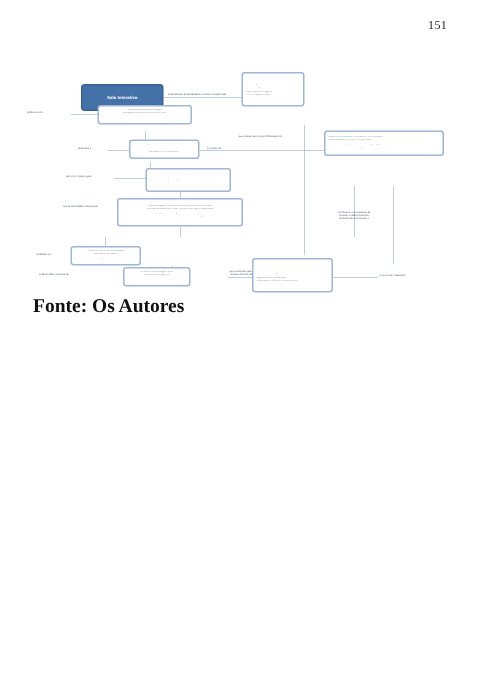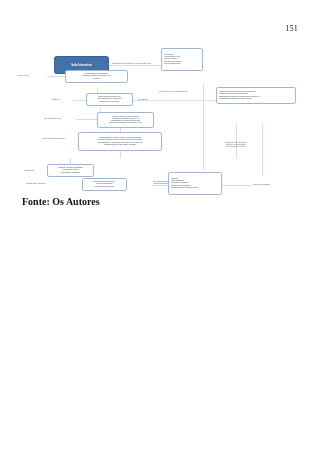--- a/index.html
+++ b/index.html
@@ -25,42 +25,41 @@
 
   
   .page-number {
     position: absolute;
     right: 22px;
     top: 12px;
     font-family: "Liberation Serif", serif;
     font-size: 8px;
     letter-spacing: .2px;
     color: #1b1b1b;
-    margin-top: 12px;
   }
 
   .doc-title {
     position: absolute;
     left: 22px;
     top: 36px;
     font-family: "Liberation Serif", serif;
     font-weight: bold;
     font-size: 8.2px;
     letter-spacing: .05px;
     color: #111111;
     white-space: nowrap;
   }
 
   .doc-caption {
     position: absolute;
     left: 22px;
     top: 196px;
     font-family: "Liberation Serif", serif;
     font-weight: bold;
-    font-size: 10px;
+    font-size: 13px;
     color: #111111;
     white-space: nowrap;
   }
 
   
   #map {
     position: absolute;
     left: 0;
     top: 46px;
     width: 320px;

